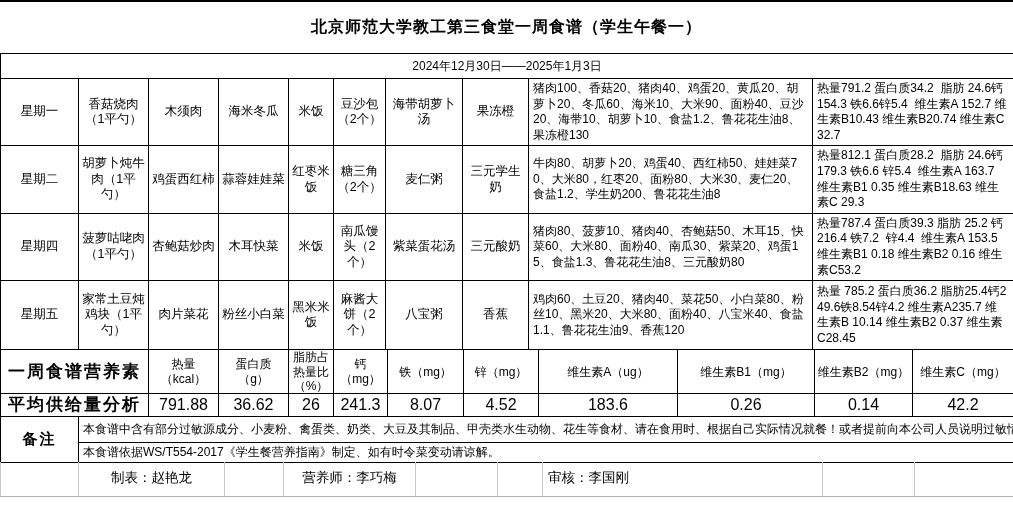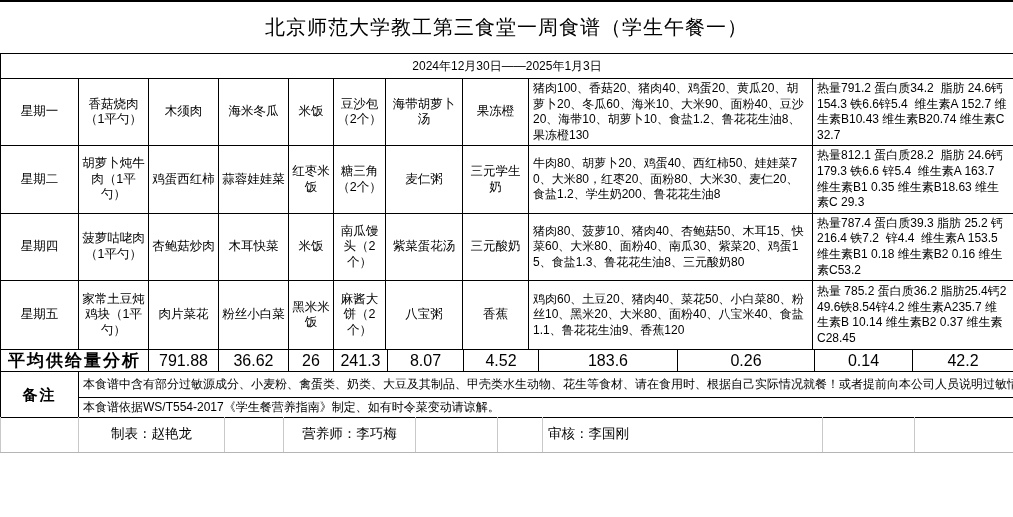--- a/index.html
+++ b/index.html
@@ -1,20 +1,20 @@
 <!DOCTYPE html>
 <html><head>
 <meta charset="utf-8">
 <style>
   html,body { margin:0; padding:0; background:#fff; }
   body { font-family: "Liberation Sans", sans-serif; color:#000; }
   .page { width:1013px; height:517px; position:relative; background:#fff; box-sizing:border-box; }
   .topline { border-top:2px solid #000; height:0; }
   .title { height:51px; display:flex; align-items:center; justify-content:center;
-           font-size:20px; font-weight:normal; letter-spacing:1px; }
+           font-size:16px; font-weight:bold; letter-spacing:1px; }
   table { border-collapse:collapse; table-layout:fixed; width:1013px; }
   td { border:1px solid #000; padding:0 2px; text-align:center; vertical-align:middle;
        font-size:12.5px; line-height:1.25; overflow:hidden; box-sizing:border-box; }
   .t2, .t3, .t4 { margin-top:-1px; }
   .daterow td { height:25px; font-size:12px; }
   .headrow td { height:28px; font-size:13px; }
   .datarow td { }
   td.lefty { text-align:left; vertical-align:middle; padding:2px 4px; font-size:12px;
              line-height:1.3; white-space:pre-wrap; word-break:break-all;margin-top:10px; }
   .r1 td { height:64px; } .r2 td { height:65px; } .r3 td { height:66px; } .r4 td { height:69px; }
@@ -112,20 +112,33 @@
         <col style="width:45px">
       <col style="width:54px">
         <col style="width:76px">
         <col style="width:75px">
         <col style="width:139px">
       <col style="width:137px">
         <col style="width:98px">
         <col style="width:101px">
     </colgroup>
     <tbody>
+        <tr class="sumhead">
+      <td class="biglabel">一周食谱营养素</td>
+      <td>热量（kcal）</td>
+      <td>蛋白质（g）</td>
+      <td>脂肪占热量比（%）</td>
+      <td>钙（mg）</td>
+      <td>铁（mg）</td>
+      <td>锌（mg）</td>
+      <td>维生素A（ug）</td>
+      <td>维生素B1（mg）</td>
+      <td>维生素B2（mg）</td>
+      <td>维生素C（mg）</td>
+    </tr>
     <tr class="avgrow">
       <td class="biglabel">平均供给量分析</td>
       <td>791.88</td>
       <td>36.62</td>
       <td>26</td>
       <td>241.3</td>
       <td>8.07</td>
       <td>4.52</td>
       <td>183.6</td>
       <td>0.26</td>

